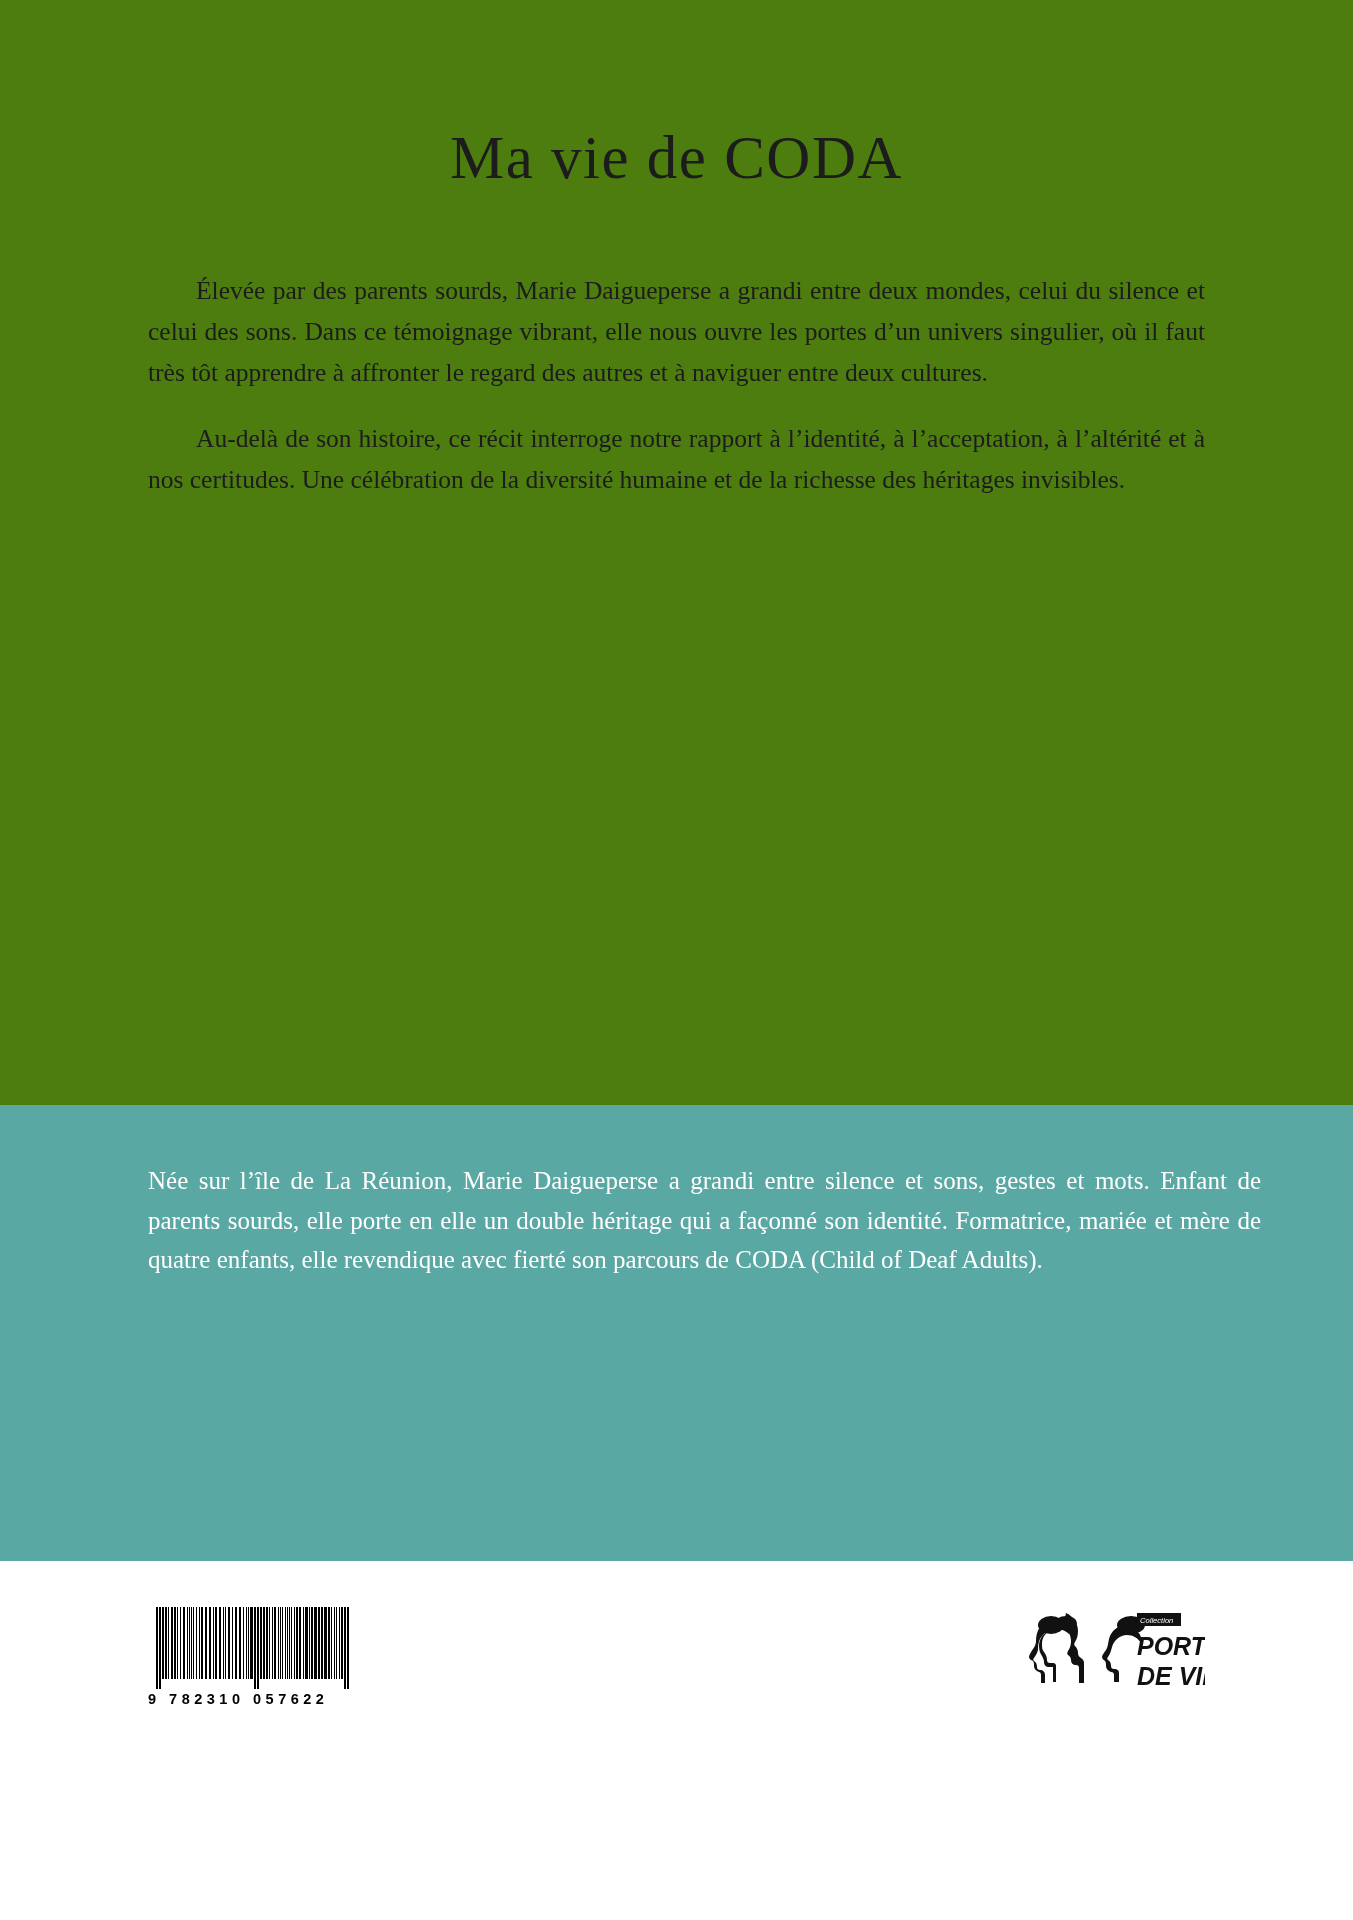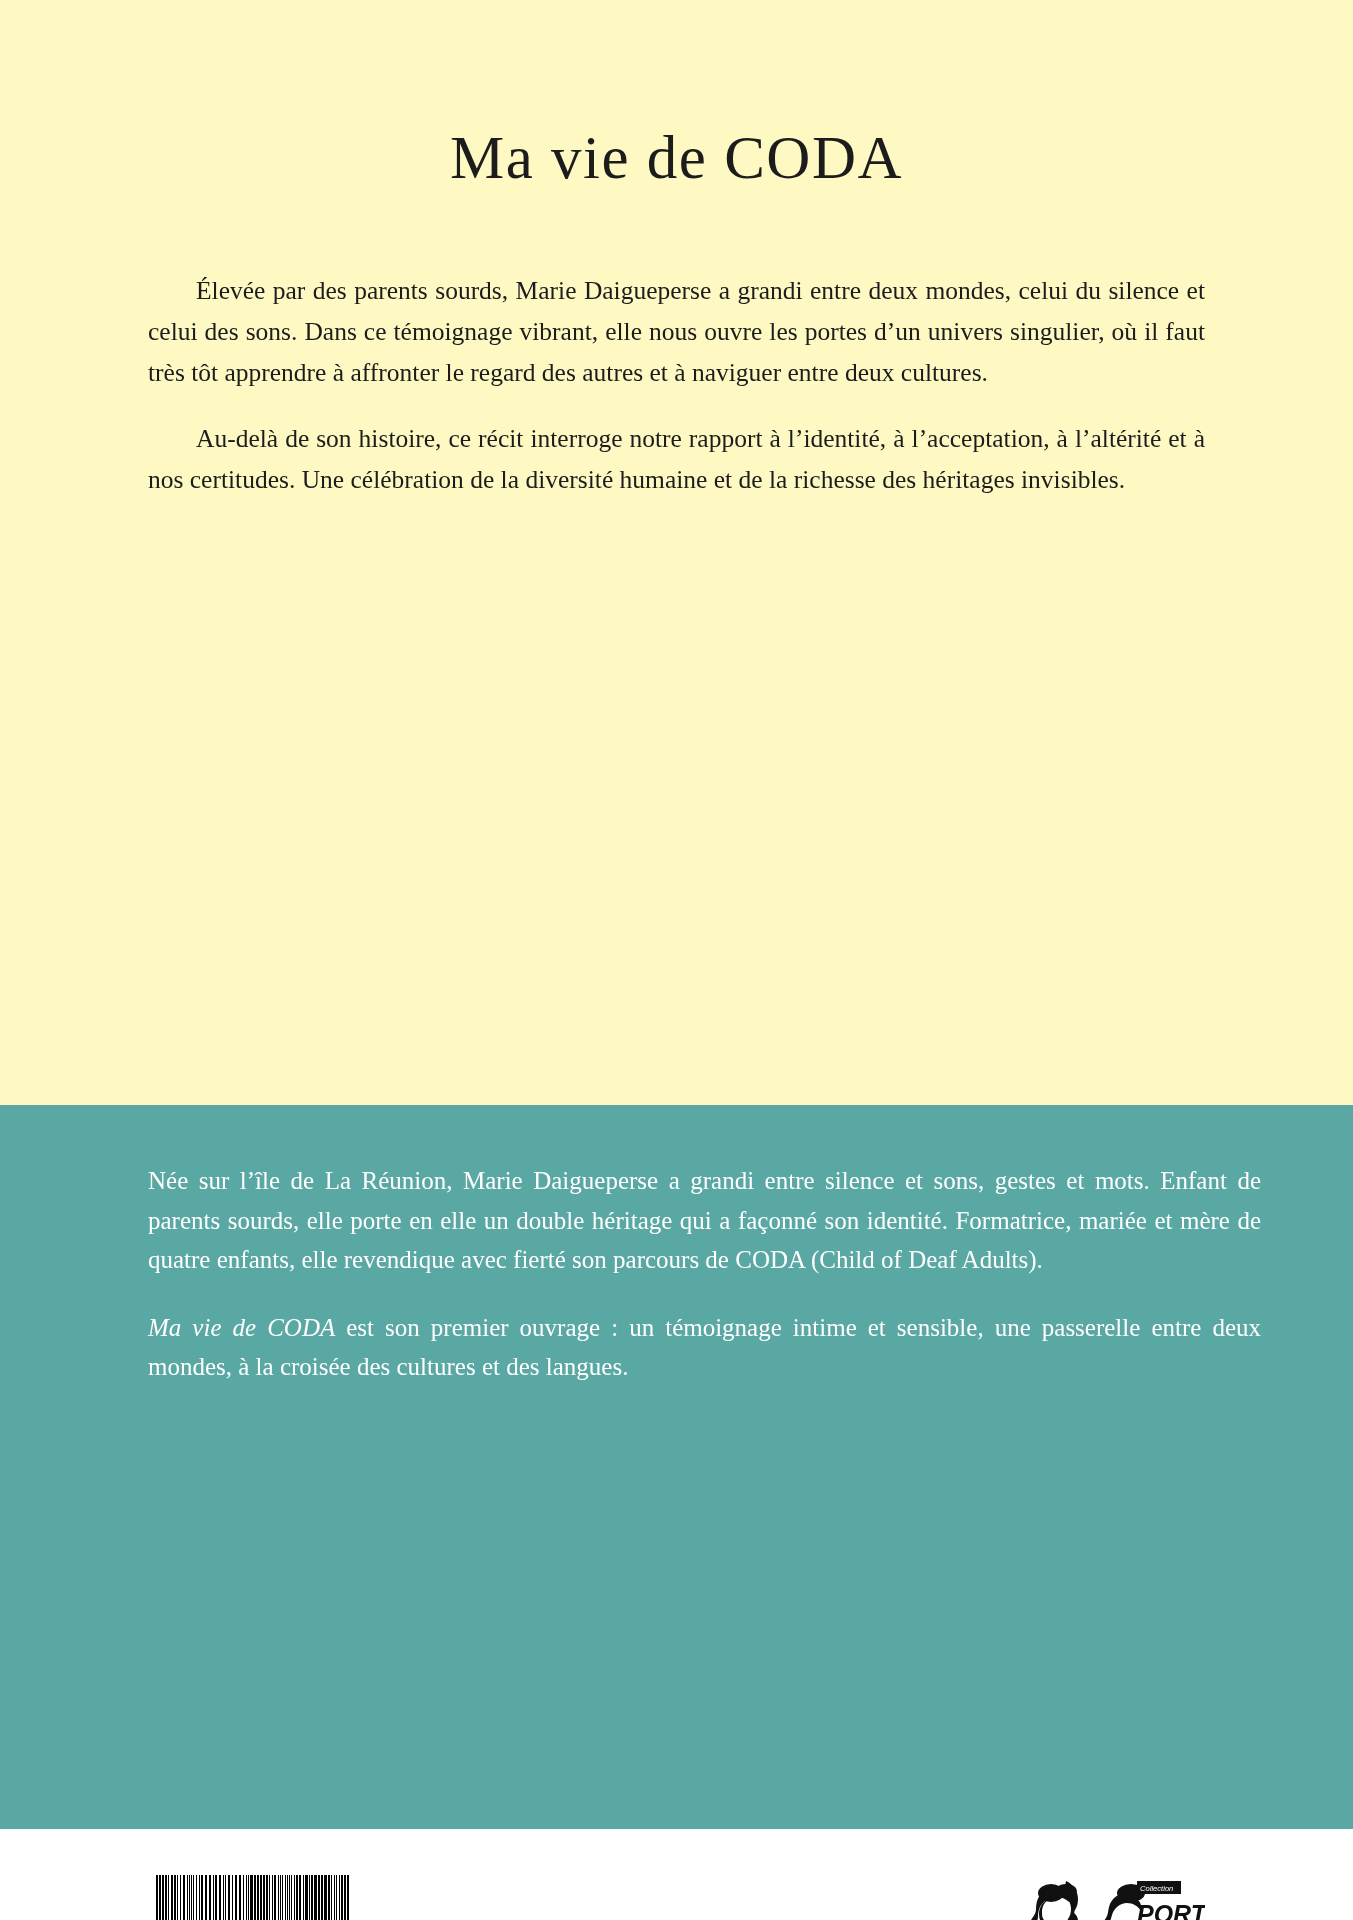--- a/index.html
+++ b/index.html
@@ -14,21 +14,21 @@
     font-family: "Liberation Serif", "DejaVu Serif", serif;
     color: #1a1a1a;
     position: relative;
     overflow: hidden;
   }
 
   .cover {
     position: relative;
     width: 1353px;
     height: 1920px;
-    background: #fef9c3;
+    background: #4d7c0f;
     display: flex;
     flex-direction: column;
   }
 
   
   .top-zone {
     position: relative;
     height: 1105px;
     padding: 0 148px;
   }
@@ -65,21 +65,21 @@
     text-indent: 48px;
     color: #1c1c1c;
     margin-bottom: 26px;
     hyphens: none;
   }
 
   
   .teal-zone {
     background: #5aa8a4;
     padding: 56px 92px 40px 148px;
-    height: 724px;
+    height: 456px;
   }
 
   .teal-zone p {
     font-size: 25px;
     line-height: 1.58;
     color: #ffffff;
     text-align: justify;
     text-justify: inter-word;
     margin-bottom: 24px;
   }
@@ -187,21 +187,20 @@
       <p>Élevée par des parents sourds, Marie Daigueperse a grandi entre deux mondes, celui du silence et celui des sons. Dans ce témoignage vibrant, elle nous ouvre les portes d’un univers singulier, où il faut très tôt apprendre à affronter le regard des autres et à naviguer entre deux cultures.</p>
       <p>Au-delà de son histoire, ce récit interroge notre rapport à l’identité, à l’acceptation, à l’altérité et à nos certitudes. Une célébration de la diversité humaine et de la richesse des héritages invisibles.</p>
     </div>
 
   </section>
 
   <section class="teal-zone">
 
     <p>Née sur l’île de La Réunion, Marie Daigueperse a grandi entre silence et sons, gestes et mots. Enfant de parents sourds, elle porte en elle un double héritage qui a façonné son identité. Formatrice, mariée et mère de quatre enfants, elle revendique avec fierté son parcours de CODA (Child of Deaf Adults).</p>
 
-    <p class="bio-second"><em class="italic-title">Ma vie de CODA</em><span> est son premier ouvrage : un témoignage intime et sensible, une passerelle entre deux mondes, à la croisée des cultures et des langues.</span></p>
 
   </section>
 
   <footer class="footer">
     <div class="footer-inner">
 
       <div class="barcode-block">
         <div class="barcode-bars" id="barcode-bars">
             <span style="width: 2px; height: 100%; align-self: flex-start;"></span>
             <span style="width: 2px; height: 100%; align-self: flex-start;"></span>

